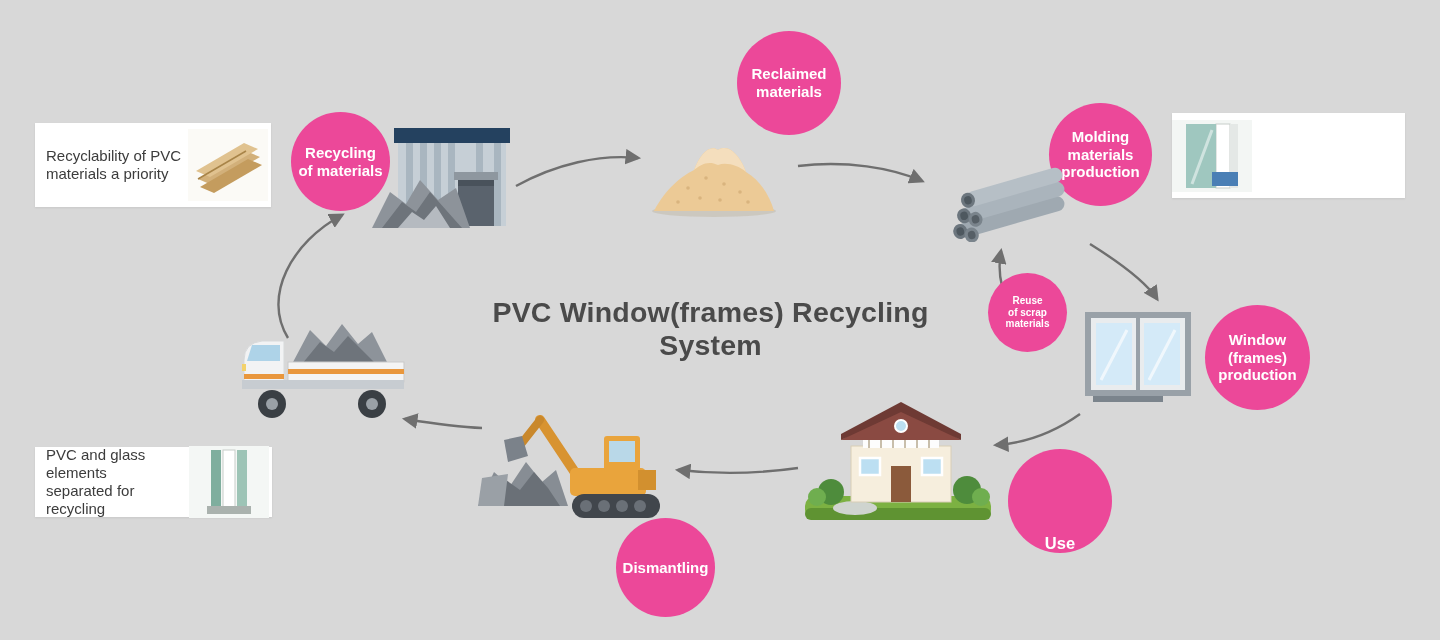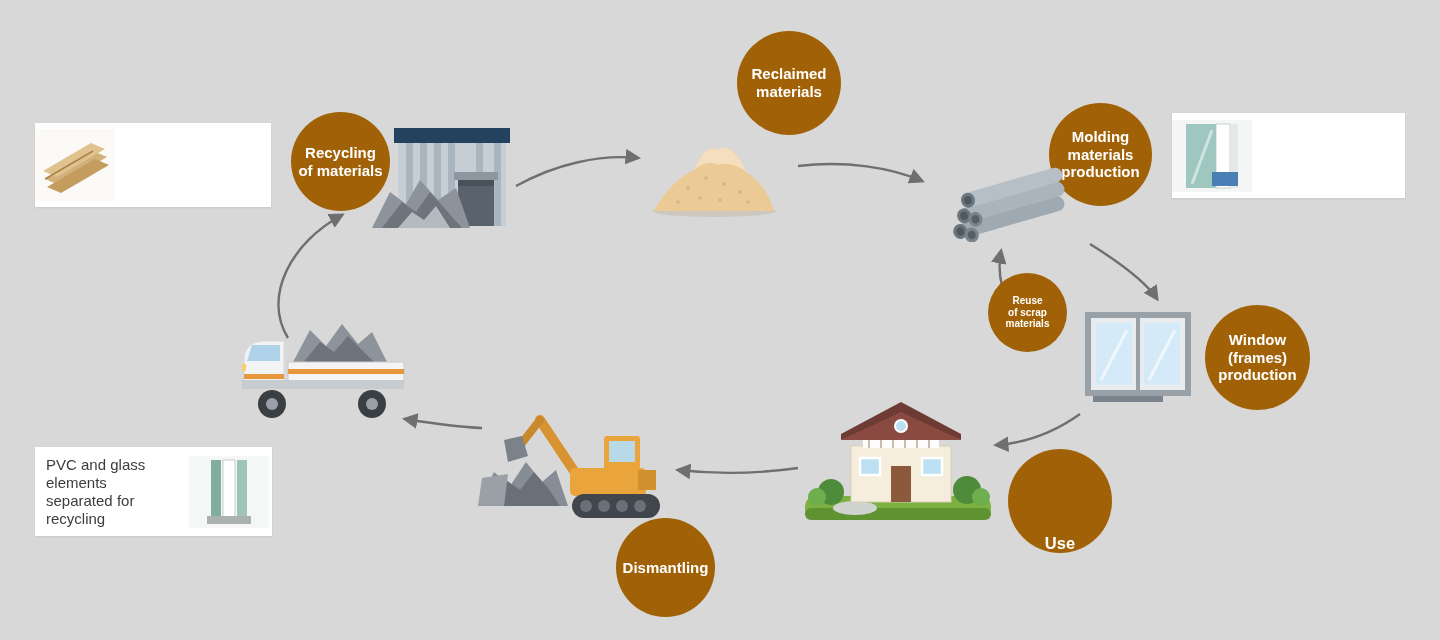--- a/index.html
+++ b/index.html
@@ -1,20 +1,20 @@
 <!DOCTYPE html>
 <html><head>
 <meta charset="utf-8">
 <style>
   html,body{margin:0;padding:0;}
   body{font-family:"Liberation Sans", sans-serif; background:#b5b5b5;}
   .canvas{position:relative;width:1440px;height:640px;background:#d8d8d8;overflow:hidden;margin:0 auto;}
   .title{position:absolute;left:438px;top:296px;width:545px;text-align:center;
          font-size:28.5px;font-weight:bold;color:#4a4a4a;letter-spacing:.2px;}
-  .node{position:absolute;border-radius:50%;background:#a16207;color:#fff;
+  .node{position:absolute;border-radius:50%;background:#ec4899;color:#fff;
         display:flex;align-items:center;justify-content:center;text-align:center;}
   .node-label{white-space:pre-line;font-weight:bold;font-size:15px;line-height:1.18;}
   .node-small .node-label{font-size:10px;line-height:1.15;}
   .node-use .node-label{font-size:16.5px;}
   .callout{position:absolute;background:#ffffff;display:flex;align-items:center;
            box-shadow:0 1px 2px rgba(0,0,0,0.08);}
   .callout-text{flex:1;padding:8px 6px 8px 11px;font-size:15px;line-height:1.2;color:#3c3c3c;white-space:pre-line;}
   .callout-photo{width:80px;height:72px;flex:0 0 auto;margin-right:3px;background:#f8f7f4;}
   .callout-photo svg{display:block;width:80px;height:72px;}
   .illus{position:absolute;}
@@ -37,20 +37,21 @@
       <path d="M798,166 C846,160 892,168 922,181" marker-end="url(#ah)"></path>
       <path d="M1090,244 C1122,264 1146,282 1157,299" marker-end="url(#ah)"></path>
       <path d="M1080,414 C1052,434 1026,443 996,445" marker-end="url(#ah)"></path>
       <path d="M798,468 C756,474 714,474 678,470" marker-end="url(#ah)"></path>
       <path d="M482,428 C456,427 430,423 405,419" marker-end="url(#ah)"></path>
       <path d="M288,338 C262,296 292,242 342,215" marker-end="url(#ah)"></path>
       <path d="M1002,286 C999,274 999,262 1001,251" marker-end="url(#ah)"></path>
     </g>
   </svg>
 
+  <div class="title">PVC Window(frames) Recycling System</div>
 
   <div class="node" style="left:737px;top:31px;width:104px;height:104px;">
     <span class="node-label">Reclaimed
 materials</span>
   </div>
   <div class="node" style="left:291px;top:112px;width:99px;height:99px;">
     <span class="node-label">Recycling
 of materials</span>
   </div>
   <div class="node" style="left:1049px;top:103px;width:103px;height:103px;">
@@ -217,20 +218,22 @@
       <rect x="12" y="64" width="162" height="9" fill="#c7ccd1"></rect>
       <rect x="12" y="48" width="4" height="7" fill="#f3d26b"></rect>
       <circle cx="42" cy="88" r="14" fill="#3a3f44"></circle>
         <circle cx="42" cy="88" r="6" fill="#9aa0a6"></circle>
       <circle cx="142" cy="88" r="14" fill="#3a3f44"></circle>
         <circle cx="142" cy="88" r="6" fill="#9aa0a6"></circle>
     </svg>
   </div>
 
   <div class="callout" style="left:35px;top:123px;width:236px;height:84px;">
+    <div class="callout-text">Recyclability of PVC
+materials a priority</div>
     <div class="callout-photo">
       <svg viewBox="0 0 80 72">
         <rect width="80" height="72" fill="#fbfaf6"></rect>
         <polygon points="10,50 58,22 72,28 24,56" fill="#d2b07a"></polygon>
         <polygon points="8,42 56,14 70,20 22,48" fill="#e0c28f"></polygon>
         <polygon points="12,58 60,30 74,36 26,64" fill="#c49c5e"></polygon>
         <line x1="10" y1="50" x2="58" y2="22" stroke="#a88448" stroke-width="1.5"></line>
       </svg>
     </div>
   </div>
@@ -241,21 +244,21 @@
         <rect width="80" height="72" fill="#f3f6f4"></rect>
         <rect x="44" y="4" width="14" height="64" fill="#ffffff" stroke="#c7cdc9"></rect>
         <rect x="14" y="4" width="30" height="64" fill="#9fc7bf"></rect>
         <rect x="58" y="4" width="8" height="64" fill="#e4e8e6"></rect>
         <rect x="40" y="52" width="26" height="14" fill="#4a7fb5"></rect>
         <line x1="20" y1="64" x2="40" y2="10" stroke="#ffffff" stroke-width="3" opacity="0.5"></line>
       </svg>
     </div>
   </div>
 
-  <div class="callout" style="left:35px;top:447px;width:237px;height:89px;">
+  <div class="callout" style="left:35px;top:447px;width:237px;height:70px;">
     <div class="callout-text">PVC and glass
 elements
 separated for
 recycling</div>
     <div class="callout-photo">
       <svg viewBox="0 0 80 72">
         <rect width="80" height="72" fill="#f4f7f5"></rect>
         <rect x="34" y="4" width="12" height="58" fill="#ffffff" stroke="#c7cdc9"></rect>
         <rect x="22" y="4" width="10" height="58" fill="#7fae9e"></rect>
         <rect x="48" y="4" width="10" height="58" fill="#9dc4b6"></rect>

